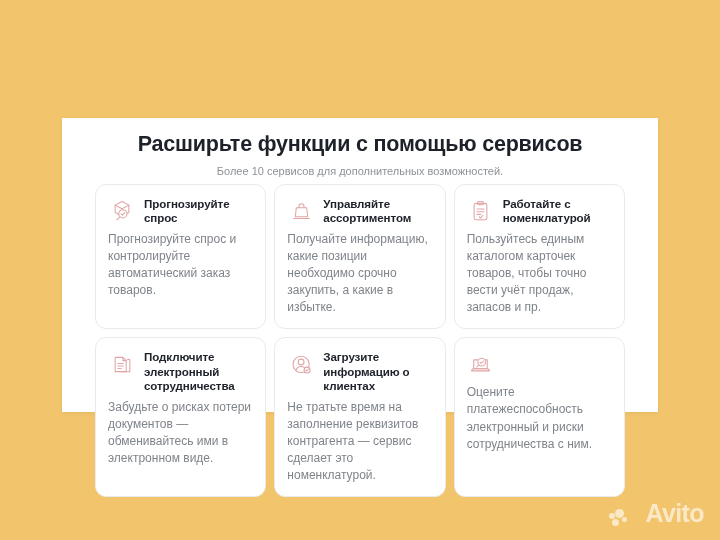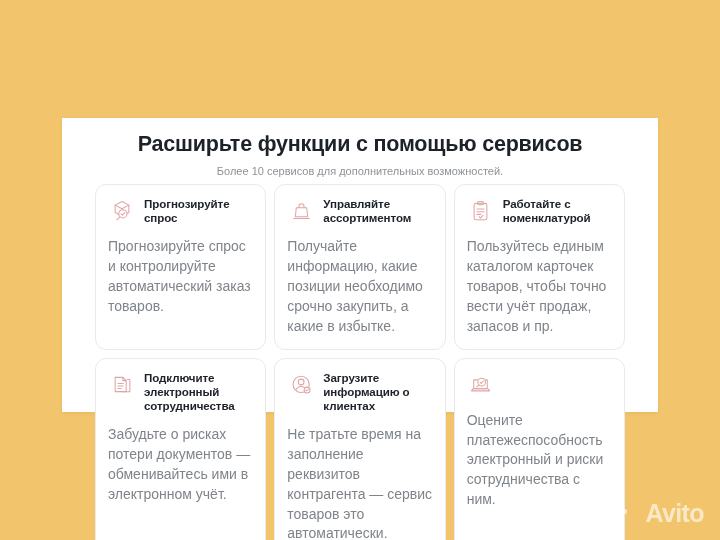--- a/index.html
+++ b/index.html
@@ -40,27 +40,27 @@
   .icon{
     flex:0 0 auto;width:28px;height:28px;margin-top:1px;
     display:flex;align-items:center;justify-content:center;
   }
   .icon svg{width:27px;height:27px;display:block;}
   .card-title{
     font-size:11.6px;font-weight:700;color:#1d2129;line-height:1.22;
     letter-spacing:-.1px;padding-top:1px;
   }
   .card-body{
-    font-size:14px;color:#7f848a;line-height:1.42;margin-top:12px;
+    font-size:12px;color:#7f848a;line-height:1.42;margin-top:6px;
   }
 
   
   .wm{
     position:absolute;right:16px;bottom:14px;
-    display:flex;align-items:flex-start;gap:17px;opacity:.62;
+    display:flex;align-items:flex-end;gap:17px;opacity:.62;
   }
   .wm-dots{position:relative;width:19px;height:17px;}
   .wm-dots i{position:absolute;border-radius:50%;background:#ffffff;display:block;}
   .d1{width:9px;height:9px;left:6px;top:0;}
   .d2{width:6px;height:6px;left:0;top:4px;}
   .d3{width:5px;height:5px;left:13px;top:8px;}
   .d4{width:7px;height:7px;left:3px;top:10px;}
   .wm-text{
     font-size:25px;font-weight:700;color:#ffffff;letter-spacing:-.6px;
     line-height:1;
@@ -130,37 +130,37 @@
           <span class="icon">
             <svg viewBox="0 0 28 28" fill="none" stroke="#e0a5a5" stroke-width="1.1" stroke-linecap="round" stroke-linejoin="round">
               <path d="M6.4 6.6h8l3.4 3.4v11.4H6.4Z" fill="#fff"></path>
               <path d="M14.4 6.6V10h3.4"></path>
               <path d="M9.2 13h5.6M9.2 15.6h5.6M9.2 18.2h3.4"></path>
               <path d="M19.2 8.8h2.4v12.8h-8"></path>
             </svg>
           </span>
           <div class="card-title">Подключите электронный сотрудничества</div>
         </div>
-        <div class="card-body">Забудьте о рисках потери документов — обменивайтесь ими в электронном учёт.</div>
+        <div class="card-body">Забудьте о рисках потери документов — обменивайтесь ими в электронном виде.</div>
       </div>
 
       <div class="card row2-card">
         <div class="card-head">
           <span class="icon">
             <svg viewBox="0 0 28 28" fill="none" stroke="#e0a5a5" stroke-width="1.1" stroke-linecap="round" stroke-linejoin="round">
               <circle cx="13.6" cy="13.8" r="8.4"></circle>
               <circle cx="13.6" cy="11.4" r="3"></circle>
               <path d="M8.4 19.6a5.6 5.6 0 0 1 10.4 0"></path>
               <circle cx="19.8" cy="19.8" r="3.1" fill="#fff"></circle>
               <path d="m18.5 19.8.9.9 1.7-1.8"></path>
             </svg>
           </span>
           <div class="card-title">Загрузите информацию о клиентах</div>
         </div>
-        <div class="card-body">Не тратьте время на заполнение реквизитов контрагента — сервис товаров это автоматически.</div>
+        <div class="card-body">Не тратьте время на заполнение реквизитов контрагента — сервис сделает это номенклатурой.</div>
       </div>
 
       <div class="card row2-card">
         <div class="card-head">
           <span class="icon">
             <svg viewBox="0 0 28 28" fill="none" stroke="#e0a5a5" stroke-width="1.1" stroke-linecap="round" stroke-linejoin="round">
               <path d="M7 9.2h14v9.2H7Z"></path>
               <path d="M4.6 20.6h18.8l-1.4-2.2H6Z"></path>
               <circle cx="15.2" cy="11.6" r="4" fill="#fff"></circle>
               <path d="m13.5 11.7 1.2 1.2 2.3-2.4"></path>

